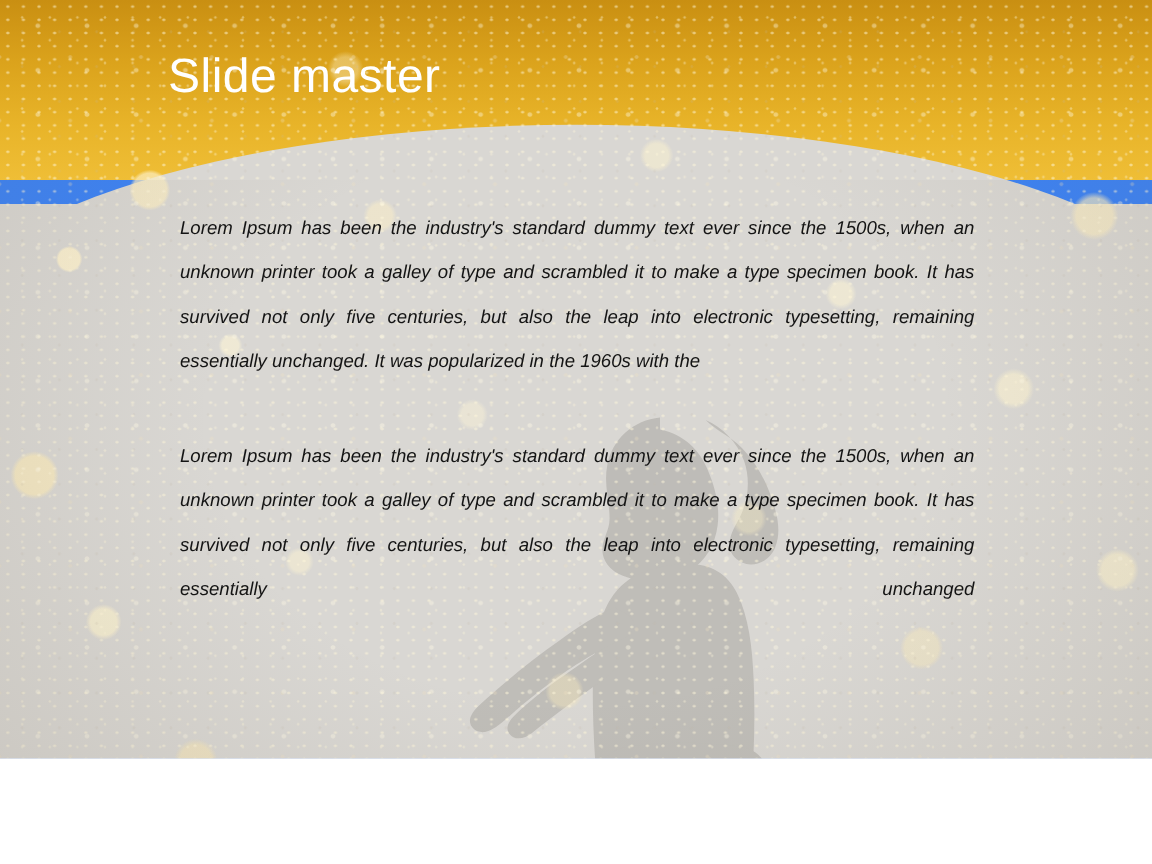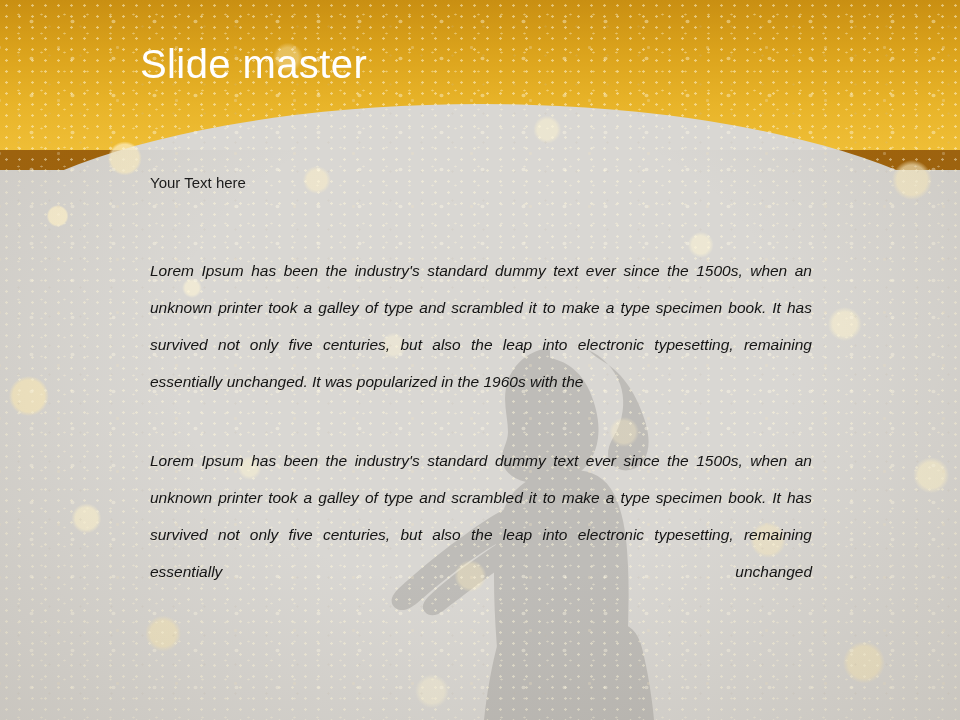--- a/index.html
+++ b/index.html
@@ -7,23 +7,23 @@
     padding: 0;
     background: #ffffff;
   }
   body {
     font-family: "Liberation Sans", sans-serif;
   }
 
   .slide {
     position: relative;
     width: 960px;
-    height: 720px;
+    height: 632px;
     overflow: hidden;
-    background: #a16207;
+    background: #3b82f6;
   }
 
   
 
   
   .bg-header {
     position: absolute;
     left: 0;
     top: 0;
     width: 960px;
@@ -214,18 +214,17 @@
   </svg>
 
   <div class="texture"></div>
   <div class="speckle"></div>
   <div class="speckle-dense"></div>
   <div class="vignette"></div>
 
   <div class="title">Slide master</div>
 
   <div class="body-block">
-    <p class="lead">Your Text here</p>
     <p class="para">Lorem Ipsum has been the industry's standard dummy text ever since the 1500s, when an unknown printer took a galley of type and scrambled it to make a type specimen book. It has survived not only five centuries, but also the leap into electronic typesetting, remaining essentially unchanged. It was popularized in the 1960s with the</p>
     <p class="para last">Lorem Ipsum has been the industry's standard dummy text ever since the 1500s, when an unknown printer took a galley of type and scrambled it to make a type specimen book. It has survived not only five centuries, but also the leap into electronic typesetting, remaining essentially unchanged</p>
   </div>
 
 </div>
 
 </body></html>

